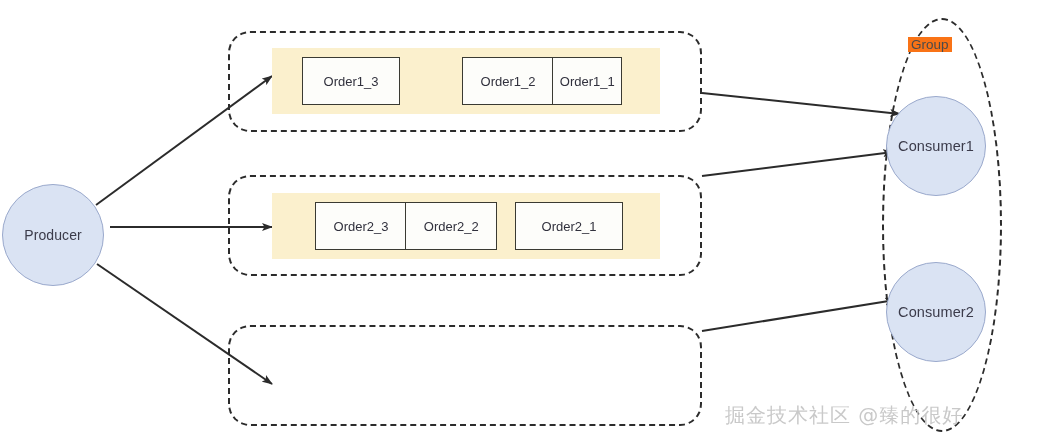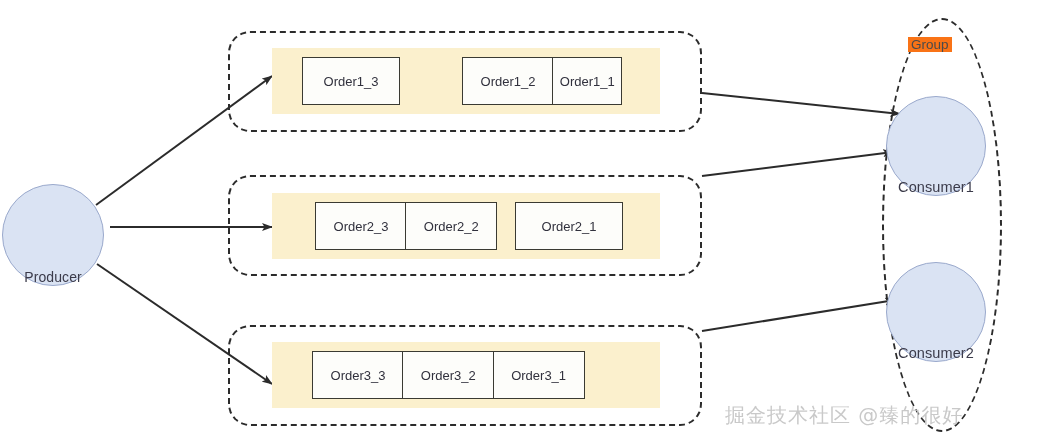--- a/index.html
+++ b/index.html
@@ -23,21 +23,21 @@
     pointer-events: none;
   }
 
   
   .node-circle {
     position: absolute;
     border-radius: 50%;
     background: #dae3f3;
     border: 1.6px solid #9aa9cc;
     display: flex;
-    align-items: flex-end;
+    align-items: center;
     justify-content: center;
     box-sizing: border-box;
   }
   .node-circle .node-label {
     font-size: 14.5px;
     color: #3b3b4a;
     white-space: nowrap;
     letter-spacing: .1px;
   }
   #producer-node { left: 2px; top: 184px; width: 102px; height: 102px; }
@@ -192,33 +192,20 @@
       </div>
     </div>
     <div class="msg-group" style="left:243px;">
       <div class="msg-box" style="width:108px;">
         <span class="msg-label">Order2_1</span>
       </div>
     </div>
   </div>
 
   <div class="queue-container" id="queue-container-3"></div>
-  <div class="queue-band" id="queue-band-3">
-    <div class="msg-group" style="left:40px;">
-      <div class="msg-box" style="width:92px;">
-        <span class="msg-label">Order3_3</span>
-      </div>
-      <div class="msg-box" style="width:92px;">
-        <span class="msg-label">Order3_2</span>
-      </div>
-      <div class="msg-box" style="width:92px;">
-        <span class="msg-label">Order3_1</span>
-      </div>
-    </div>
-  </div>
 
   <div id="group-ellipse"></div>
   <div id="group-label">Group</div>
 
   <div class="node-circle" id="consumer1-node">
     <span class="node-label">Consumer1</span>
   </div>
   <div class="node-circle" id="consumer2-node">
     <span class="node-label">Consumer2</span>
   </div>

